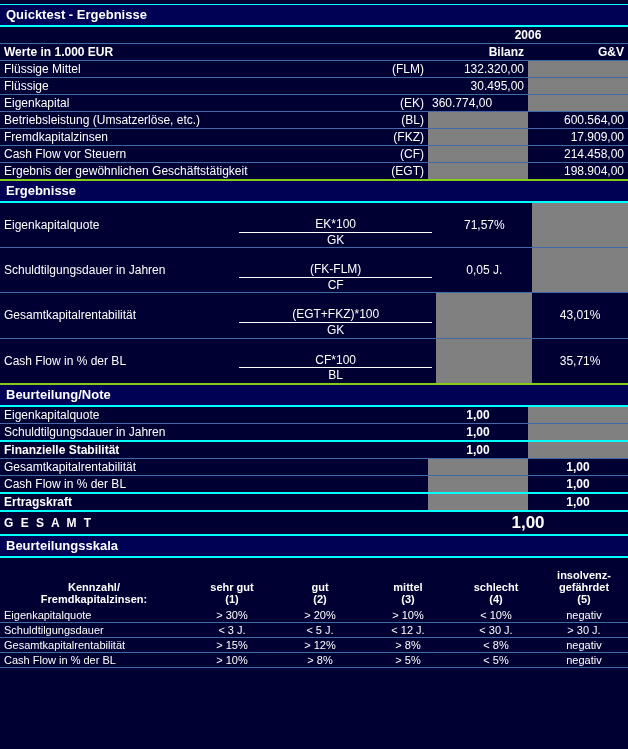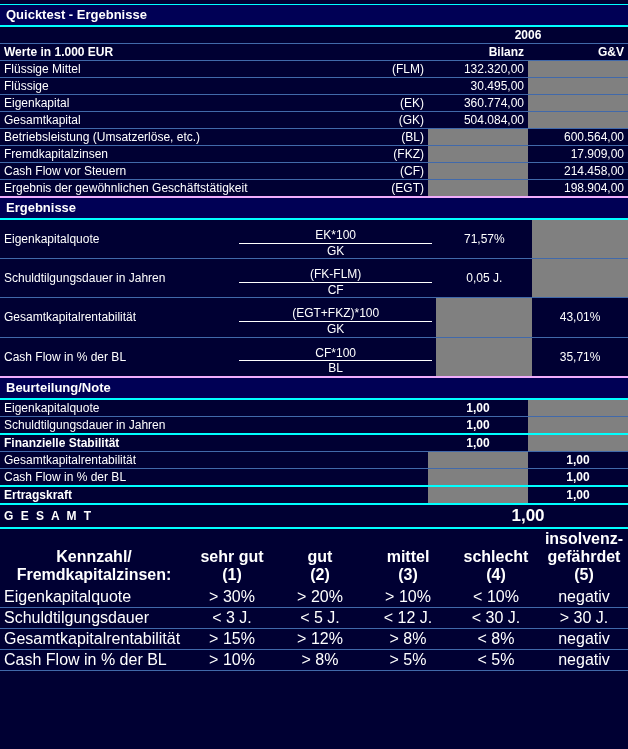--- a/index.html
+++ b/index.html
@@ -60,36 +60,36 @@
   }
   .hdr-year {
     text-align: center;
     font-weight: bold;
   }
   .hdr-sub {
     font-weight: bold;
   }
   .section {
     background: #000055;
-    border-top: 2px solid #f0abfc;
+    border-top: 2px solid #84cc16;
     border-bottom: 2px solid #00ffff;
     font-weight: bold;
     font-size: 13px;
     padding: 2px 6px 3px 6px;
   }
 
   
   .formula {
     text-align: center;
     line-height: 1.05;
   }
   .formula .num {
     display: block;
     border-bottom: 1px solid #ffffff;
-    padding: 8px 6px 1px 6px;
+    padding: 14px 6px 1px 6px;
   }
   .formula .den {
     display: block;
     padding: 1px 6px 0 6px;
   }
   .f-cell {
     width: 200px;
     text-align: center;
   }
   .val-cell {
@@ -112,21 +112,21 @@
     letter-spacing: 0;
     font-size: 17px;
   }
 
   table.scale {
     border-collapse: collapse;
     width: 628px;
     table-layout: fixed;
   }
   table.scale td, table.scale th {
-    font-size: 16px;
+    font-size: 11px;
     padding: 1px 4px;
     color: #ffffff;
     white-space: nowrap;
   }
   table.scale th {
     text-align: center;
     font-weight: bold;
     vertical-align: bottom;
     padding-bottom: 3px;
   }
@@ -186,27 +186,21 @@
       </tr>
       <tr class="rowline">
         <td>Flüssige</td>
         <td style="text-align:right"></td>
         <td style="text-align:right">30.495,00</td>
         <td class="grey"></td>
       </tr>
       <tr class="rowline">
         <td>Eigenkapital</td>
         <td style="text-align:right">(EK)</td>
-        <td style="text-align:right">360.774,00</td>
-        <td class="grey"></td>
-      </tr>
-      <tr class="rowline">
-        <td>Gesamtkapital</td>
-        <td style="text-align:right">(GK)</td>
-        <td style="text-align:right">504.084,00</td>
+        <td style="text-align:left">360.774,00</td>
         <td class="grey"></td>
       </tr>
 
       <tr class="rowline">
         <td>Betriebsleistung (Umsatzerlöse, etc.)</td>
         <td style="text-align:right">(BL)</td>
         <td class="grey"></td>
         <td style="text-align:right">600.564,00</td>
       </tr>
       <tr class="rowline">
@@ -318,20 +312,21 @@
         <td class="grey"></td>
         <td class="beur-val">1,00</td>
       </tr>
       <tr class="gesamt-row" style="border-top:2px solid #00ffff">
         <td>G E S A M T</td>
         <td class="amount" colspan="2">1,00</td>
       </tr>
     </tbody>
   </table>
 
+  <div class="section" style="border-top:none">Beurteilungsskala</div>
 
   <table class="scale">
     <colgroup>
       <col class="sc-c0">
       <col class="sc-c1">
       <col class="sc-c2">
       <col class="sc-c3">
       <col class="sc-c4">
       <col class="sc-c5">
     </colgroup>

